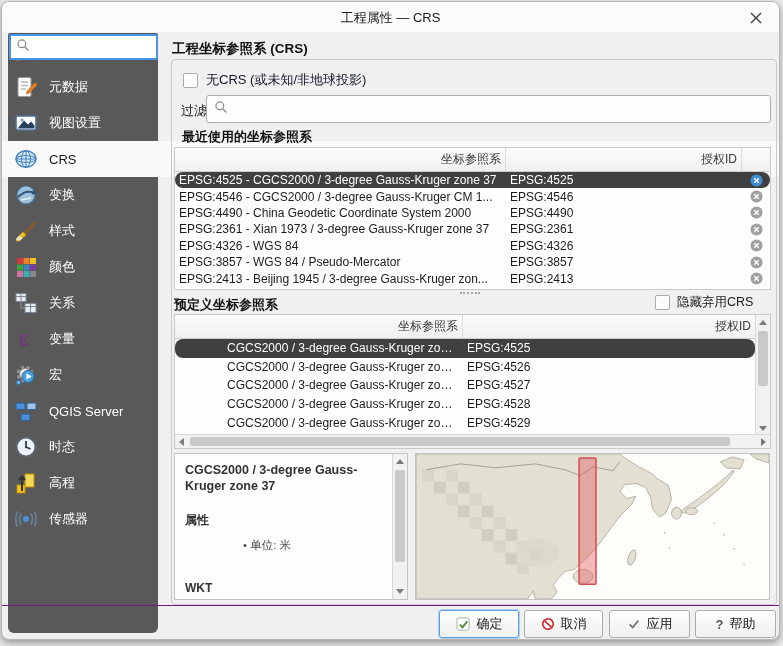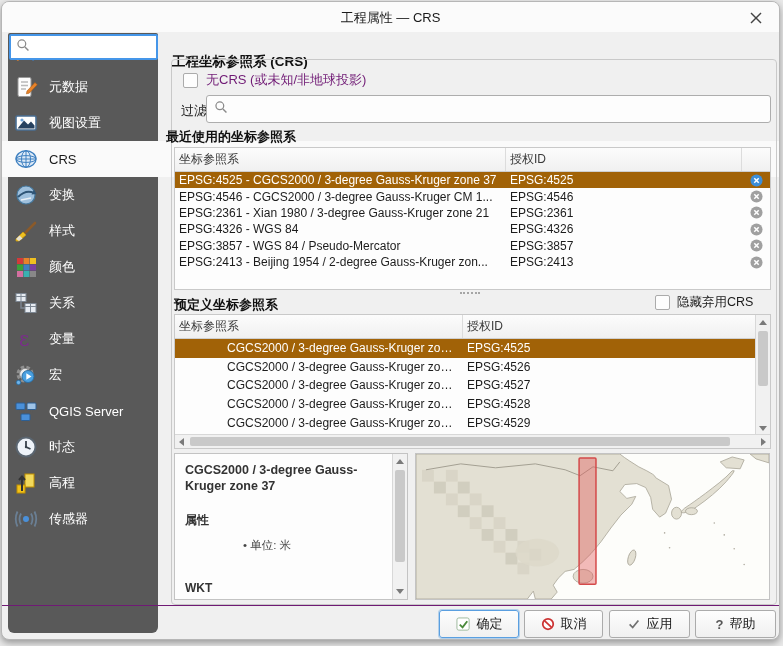--- a/index.html
+++ b/index.html
@@ -10,33 +10,33 @@
   .title { position:absolute; width:100%; top:7px; text-align:center; font-size:13px; color:#1a1a1a; }
   .close-btn { position:absolute; right:14px; top:7px; width:18px; height:18px; cursor:pointer; }
   .sidebar { position:absolute; left:6px; top:31px; width:150px; height:600px; background:#595959; border-radius:2px 2px 6px 6px; }
   .side-search { position:absolute; left:7px; top:32px; width:149px; height:26px; background:#fff; border:2px solid #4596e9; border-radius:2px; display:flex; align-items:center; padding-left:5px; gap:4px; z-index:5; }
   .side-search input { border:none; outline:none; flex:1; min-width:0; font-size:12px; background:transparent; }
   .side-nav { position:absolute; left:0; top:31px; width:100%; }
   .side-item { height:36px; display:flex; align-items:center; gap:10px; padding-left:11px; color:#fff; font-size:13px; cursor:pointer; }
   .side-item.selected { background:#fafafa; color:#1a1a1a; }
   .side-item .ic { width:26px; height:26px; flex:none; display:flex; align-items:center; justify-content:center; }
   .side-item .ic svg { width:24px; height:24px; }
-  .heading { position:absolute; left:170px; top:38px; font-size:13.5px; font-weight:bold; color:#111;margin-top:13px; }
+  .heading { position:absolute; left:170px; top:38px; font-size:13.5px; font-weight:bold; color:#111; }
   .groupbox { position:absolute; left:169px; top:57px; width:606px; height:546px; border:1px solid #c9c9c9; border-radius:4px; }
   .cb { width:15px; height:15px; background:#fdfdfd; border:1px solid #ababab; border-radius:2px; display:inline-block; cursor:pointer; }
-  .nocrs-row { position:absolute; left:181px; top:69px; display:flex; align-items:center; gap:8px; font-size:13px; color:#701a75; }
+  .nocrs-row { position:absolute; left:181px; top:69px; display:flex; align-items:center; gap:8px; font-size:13px; color:#0f172a; }
   .filter-label { position:absolute; left:179px; top:100px; font-size:13px; color:#1b1b1b; }
   .filter-input { position:absolute; left:204px; top:93px; width:565px; height:28px; background:#fdfdfd; border:1px solid #adadad; border-radius:3px; display:flex; align-items:center; padding-left:7px; gap:5px; }
   .filter-input input { border:none; outline:none; flex:1; font-size:12px; background:transparent; }
   .section-title { position:absolute; font-size:13px; font-weight:bold; color:#111; }
   .tbl { position:absolute; background:#fdfdfd; border:1px solid #c9c9c9; overflow:hidden; font-size:12px; color:#1c1c1c; }
-  .thead { display:flex; background:linear-gradient(#fcfcfc,#f0f0f0); border-bottom:1px solid #cfcfcf; color:#3a3a3a; }
+  .thead { display:flex; background:linear-gradient(#fcfcfc,#f0f0f0); border-bottom:1px solid #cfcfcf; color:#3a3a3a;text-align:right; }
   .thead .hc { padding:3px 4px; border-right:1px solid #dcdcdc; white-space:nowrap; overflow:hidden; }
   .trow { display:flex; align-items:center; white-space:nowrap; cursor:pointer; }
-  .trow.sel { background:#a16207; color:#fff; }
+  .trow.sel { background:#404040; color:#fff;border-radius:8px; }
   .trow .tc { overflow:hidden; text-overflow:ellipsis; white-space:nowrap; padding:0 4px; }
   .recent-tbl { left:172px; top:145px; width:597px; height:143px; }
   .recent-tbl .c1 { width:331px; flex:none; } .recent-tbl .c2 { flex:1; } .recent-tbl .c3 { width:28px; flex:none; display:flex; justify-content:center; }
   .recent-tbl .trow { height:16.4px; }
   .predef-tbl { left:172px; top:312px; width:597px; height:135px; }
   .predef-tbl .c1 { width:288px; flex:none; } .predef-tbl .c2 { flex:1; }
   .predef-body { height:101px; overflow:hidden; margin-right:15px; }
   .predef-tbl .trow { height:18.6px; }
   .predef-tbl .trow .tc.c1 { padding-left:52px; }
   .vscroll { position:absolute; top:0; right:0; width:15px; background:#f1f1f1; border-left:1px solid #d8d8d8; }
@@ -261,21 +261,21 @@
 
   <div class="filter-label">过滤</div>
   <div class="filter-input">
     <span><svg viewBox="0 0 18 18" width="14" height="14">
           <circle cx="7.5" cy="7.5" r="5" fill="none" stroke="#8a8a8a" stroke-width="1.6"></circle>
           <line x1="11.5" y1="11.5" x2="16" y2="16" stroke="#8a8a8a" stroke-width="1.8"></line>
         </svg></span>
     <input placeholder="" style="">
   </div>
 
-  <div class="section-title" style="left:164px; top:126px;font-family:Liberation Serif, serif;">最近使用的坐标参照系</div>
+  <div class="section-title" style="left:180px; top:126px;font-family:Liberation Serif, serif;">最近使用的坐标参照系</div>
   <div class="tbl recent-tbl">
     <div class="thead">
       <div class="hc c1">坐标参照系</div>
       <div class="hc c2">授权ID</div>
       <div class="hc c3" style="border-right:none;"></div>
     </div>
     <div id="recent-body">
         <div class="trow sel">
           <span class="tc c1">EPSG:4525 - CGCS2000 / 3-degree Gauss-Kruger zone 37</span>
           <span class="tc c2">EPSG:4525</span>
@@ -296,21 +296,34 @@
             <span class="rm">
               <svg viewBox="0 0 14 14" width="13" height="13">
                 <circle cx="7" cy="7" r="6.5" fill="#a0a0a0"></circle>
                 <line x1="4.6" y1="4.6" x2="9.4" y2="9.4" stroke="#fff" stroke-width="1.6"></line>
                 <line x1="9.4" y1="4.6" x2="4.6" y2="9.4" stroke="#fff" stroke-width="1.6"></line>
               </svg>
             </span>
           </span>
         </div>
         <div class="trow">
-          <span class="tc c1">EPSG:2361 - Xian 1980 / 3-degree Gauss-Kruger zone 21</span>
+          <span class="tc c1">EPSG:4490 - China Geodetic Coordinate System 2000</span>
+          <span class="tc c2">EPSG:4490</span>
+          <span class="tc c3">
+            <span class="rm">
+              <svg viewBox="0 0 14 14" width="13" height="13">
+                <circle cx="7" cy="7" r="6.5" fill="#a0a0a0"></circle>
+                <line x1="4.6" y1="4.6" x2="9.4" y2="9.4" stroke="#fff" stroke-width="1.6"></line>
+                <line x1="9.4" y1="4.6" x2="4.6" y2="9.4" stroke="#fff" stroke-width="1.6"></line>
+              </svg>
+            </span>
+          </span>
+        </div>
+        <div class="trow">
+          <span class="tc c1">EPSG:2361 - Xian 1973 / 3-degree Gauss-Kruger zone 37</span>
           <span class="tc c2">EPSG:2361</span>
           <span class="tc c3">
             <span class="rm">
               <svg viewBox="0 0 14 14" width="13" height="13">
                 <circle cx="7" cy="7" r="6.5" fill="#a0a0a0"></circle>
                 <line x1="4.6" y1="4.6" x2="9.4" y2="9.4" stroke="#fff" stroke-width="1.6"></line>
                 <line x1="9.4" y1="4.6" x2="4.6" y2="9.4" stroke="#fff" stroke-width="1.6"></line>
               </svg>
             </span>
           </span>
@@ -335,21 +348,21 @@
             <span class="rm">
               <svg viewBox="0 0 14 14" width="13" height="13">
                 <circle cx="7" cy="7" r="6.5" fill="#a0a0a0"></circle>
                 <line x1="4.6" y1="4.6" x2="9.4" y2="9.4" stroke="#fff" stroke-width="1.6"></line>
                 <line x1="9.4" y1="4.6" x2="4.6" y2="9.4" stroke="#fff" stroke-width="1.6"></line>
               </svg>
             </span>
           </span>
         </div>
         <div class="trow">
-          <span class="tc c1">EPSG:2413 - Beijing 1954 / 2-degree Gauss-Kruger zon...</span>
+          <span class="tc c1">EPSG:2413 - Beijing 1945 / 3-degree Gauss-Kruger zon...</span>
           <span class="tc c2">EPSG:2413</span>
           <span class="tc c3">
             <span class="rm">
               <svg viewBox="0 0 14 14" width="13" height="13">
                 <circle cx="7" cy="7" r="6.5" fill="#a0a0a0"></circle>
                 <line x1="4.6" y1="4.6" x2="9.4" y2="9.4" stroke="#fff" stroke-width="1.6"></line>
                 <line x1="9.4" y1="4.6" x2="4.6" y2="9.4" stroke="#fff" stroke-width="1.6"></line>
               </svg>
             </span>
           </span>

